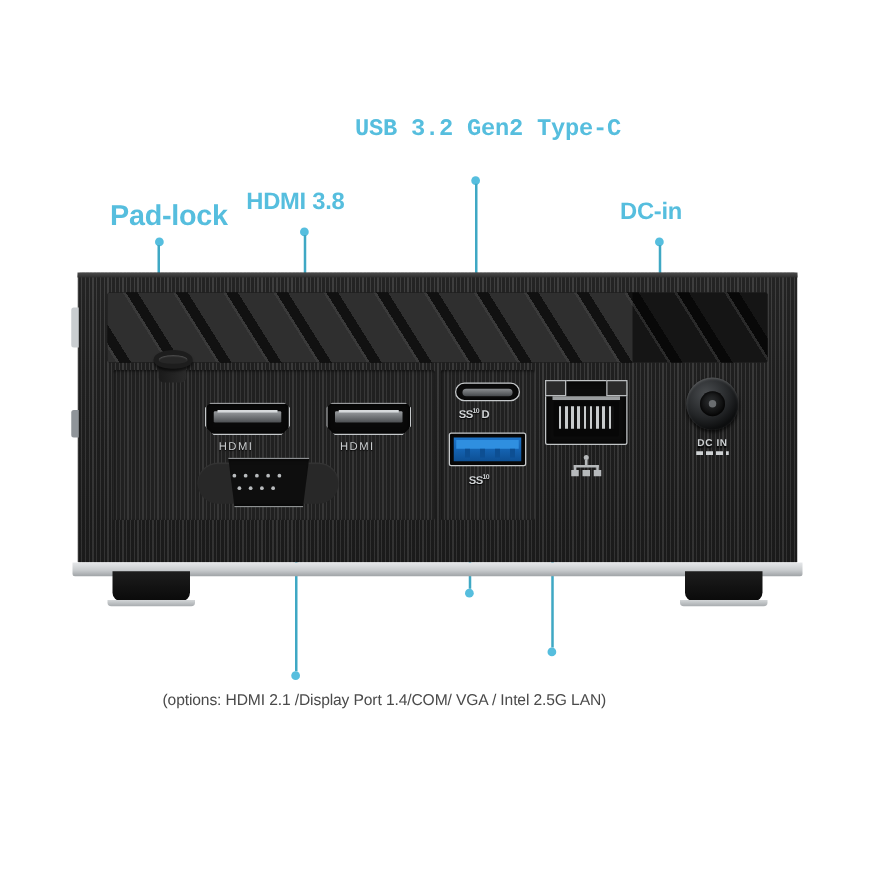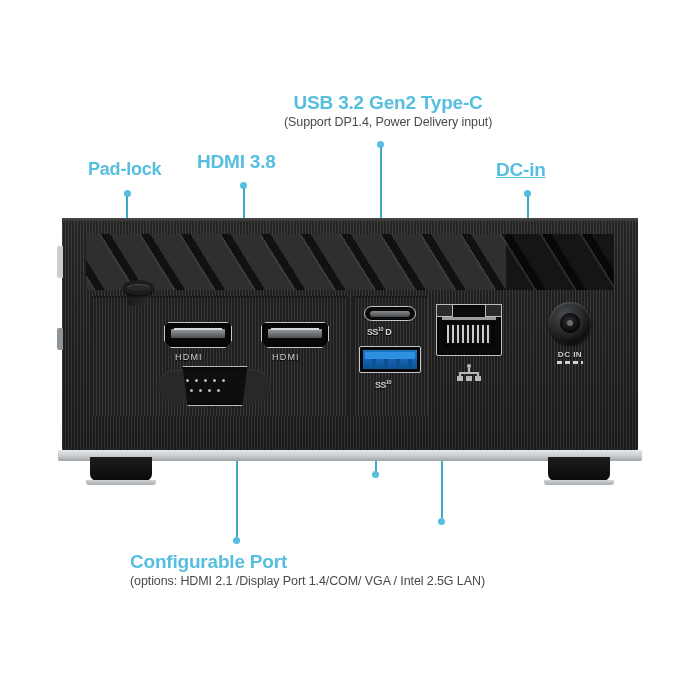--- a/index.html
+++ b/index.html
@@ -21,25 +21,25 @@
     line-height: 1.08;
     letter-spacing: -0.2px;
   }
   .label .sub {
     display: block;
     color: #4a4a4a;
     font-weight: normal;
     letter-spacing: -0.1px;
     margin-top: 2px;
   }
-  .lbl-padlock   { left: 88px;  top: 160px; font-size: 18px; }
+  .lbl-padlock   { left: 88px;  top: 160px; font-size: 23px; }
   .lbl-hdmi      { left: 197px; top: 152px; font-size: 19px; }
-  .lbl-typec     { left: 284px; top: 93px;  font-size: 19px; text-align:center; }
+  .lbl-typec     { left: 284px; top: 93px;  font-size: 19px; text-align:center;font-family:Liberation Mono, monospace; }
   .lbl-typec .sub{ font-size: 12.5px; }
-  .lbl-dcin      { left: 496px; top: 160px; font-size: 19px; text-decoration: underline; }
+  .lbl-dcin      { left: 496px; top: 160px; font-size: 19px; }
   .lbl-usb32     { left: 310px; top: 480px; font-size: 19px; }
   .lbl-rj45      { left: 389px; top: 528px; font-size: 19px; }
   .lbl-config    { left: 130px; top: 552px; font-size: 19px; }
   .lbl-config .sub { font-size: 12.5px; }
 
   
   .lead {
     position: absolute;
     background: #3fa8c4;
   }
@@ -317,31 +317,29 @@
   <div class="label lbl-padlock">
     <span>Pad-lock</span>
   </div>
 
   <div class="label lbl-hdmi">
     <span>HDMI 3.8</span>
   </div>
 
   <div class="label lbl-typec">
     <span>USB 3.2 Gen2 Type-C</span>
-    <span class="sub">(Support DP1.4, Power Delivery input)</span>
   </div>
 
   <div class="label lbl-dcin">
     <span>DC-in</span>
   </div>
 
 
 
   <div class="label lbl-config">
-    <span>Configurable Port</span>
     <span class="sub">(options: HDMI 2.1 /Display Port 1.4/COM/ VGA / Intel 2.5G LAN)</span>
   </div>
 
   <div class="dot" style="left:124px; top:190px;"></div>
   <div class="lead vline" style="left:126px; top:196px; height:84px;"></div>
 
   <div class="dot" style="left:240px; top:182px;"></div>
   <div class="lead vline" style="left:243px; top:188px; height:72px;"></div>
   <div class="lead hline" style="left:188px; top:259px; width:187px;"></div>
   <div class="lead vline" style="left:188px; top:259px; height:68px;"></div>

